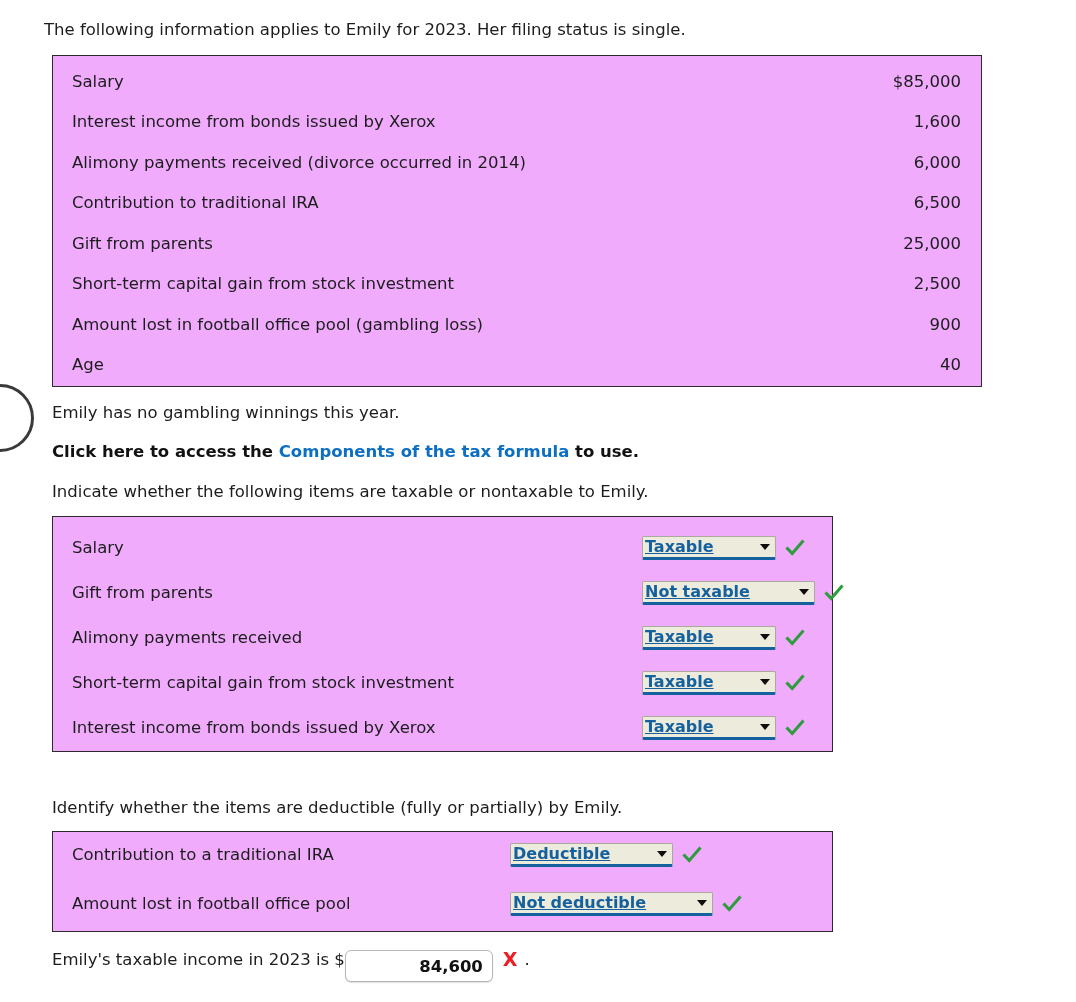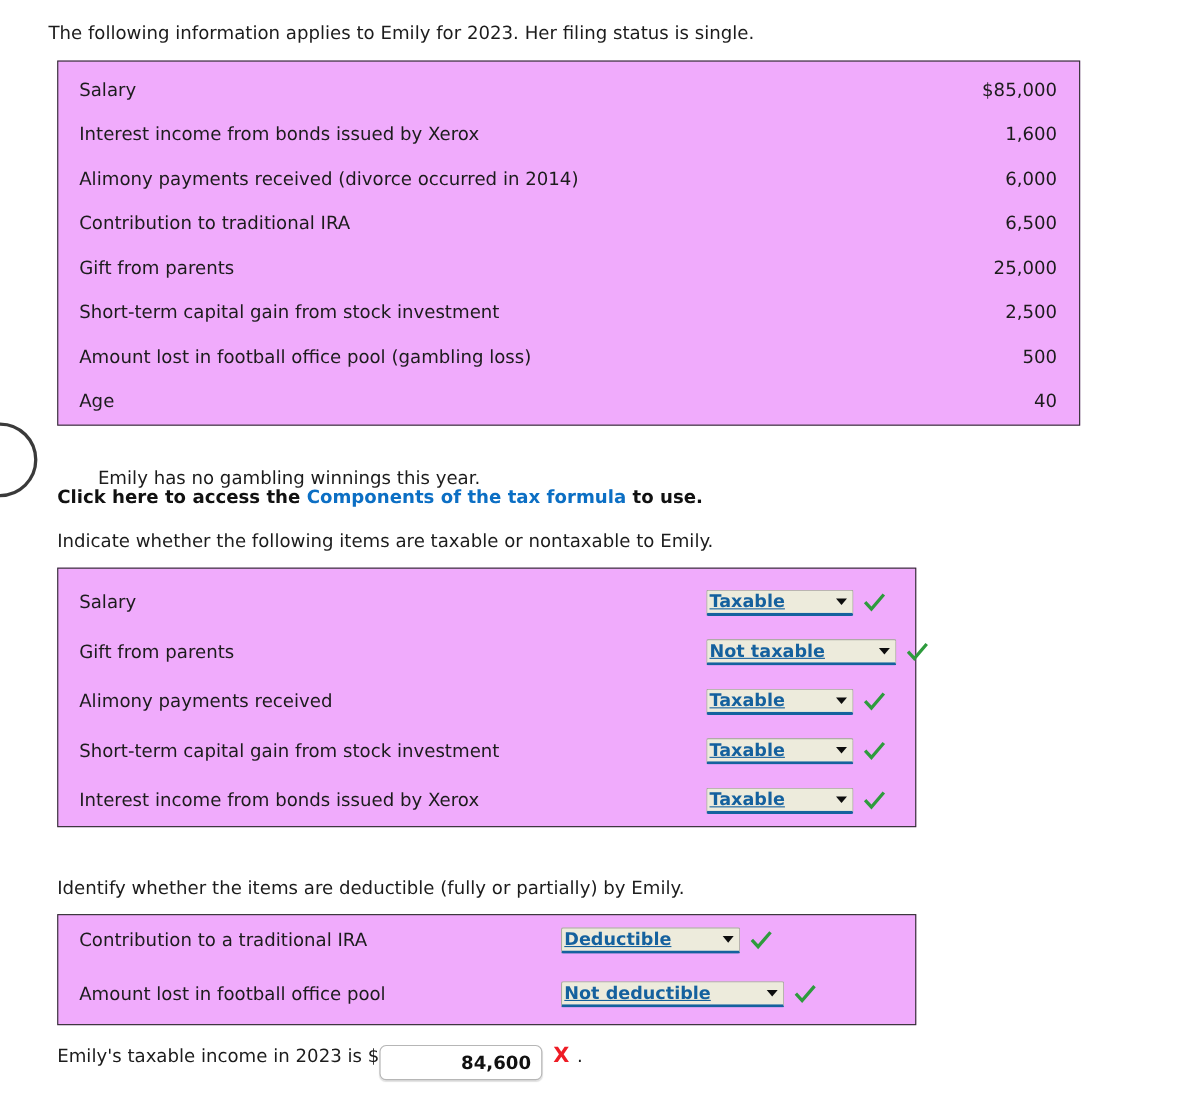--- a/index.html
+++ b/index.html
@@ -96,21 +96,21 @@
 
   
   .note {
     position: absolute;
     left: 52px;
     font-size: 16.5px;
     line-height: 22px;
     color: #1c1c1c;
     white-space: nowrap;
   }
-  #note-gambling { top: 424px; margin-left: 37px; }
+  #note-gambling { top: 402px; }
   #note-indicate { top: 481px; }
   #note-identify { top: 797px; }
 
   .clickline {
     position: absolute;
     left: 52px;
     top: 442px;
     font-size: 16.5px;
     font-weight: bold;
     color: #111111;
@@ -256,21 +256,21 @@
     <div class="fact-row">
       <span class="fact-label">Gift from parents</span>
       <span class="fact-value">25,000</span>
     </div>
     <div class="fact-row">
       <span class="fact-label">Short-term capital gain from stock investment</span>
       <span class="fact-value">2,500</span>
     </div>
     <div class="fact-row">
       <span class="fact-label">Amount lost in football office pool (gambling loss)</span>
-      <span class="fact-value">500</span>
+      <span class="fact-value">900</span>
     </div>
     <div class="fact-row">
       <span class="fact-label">Age</span>
       <span class="fact-value">40</span>
     </div>
   </div>
 
   <div class="note" id="note-gambling">Emily has no gambling winnings this year.</div>
 
   <div class="clickline"><span>Click here to access the </span><a class="link" href="#">Components of the tax formula</a><span> to use.</span></div>

